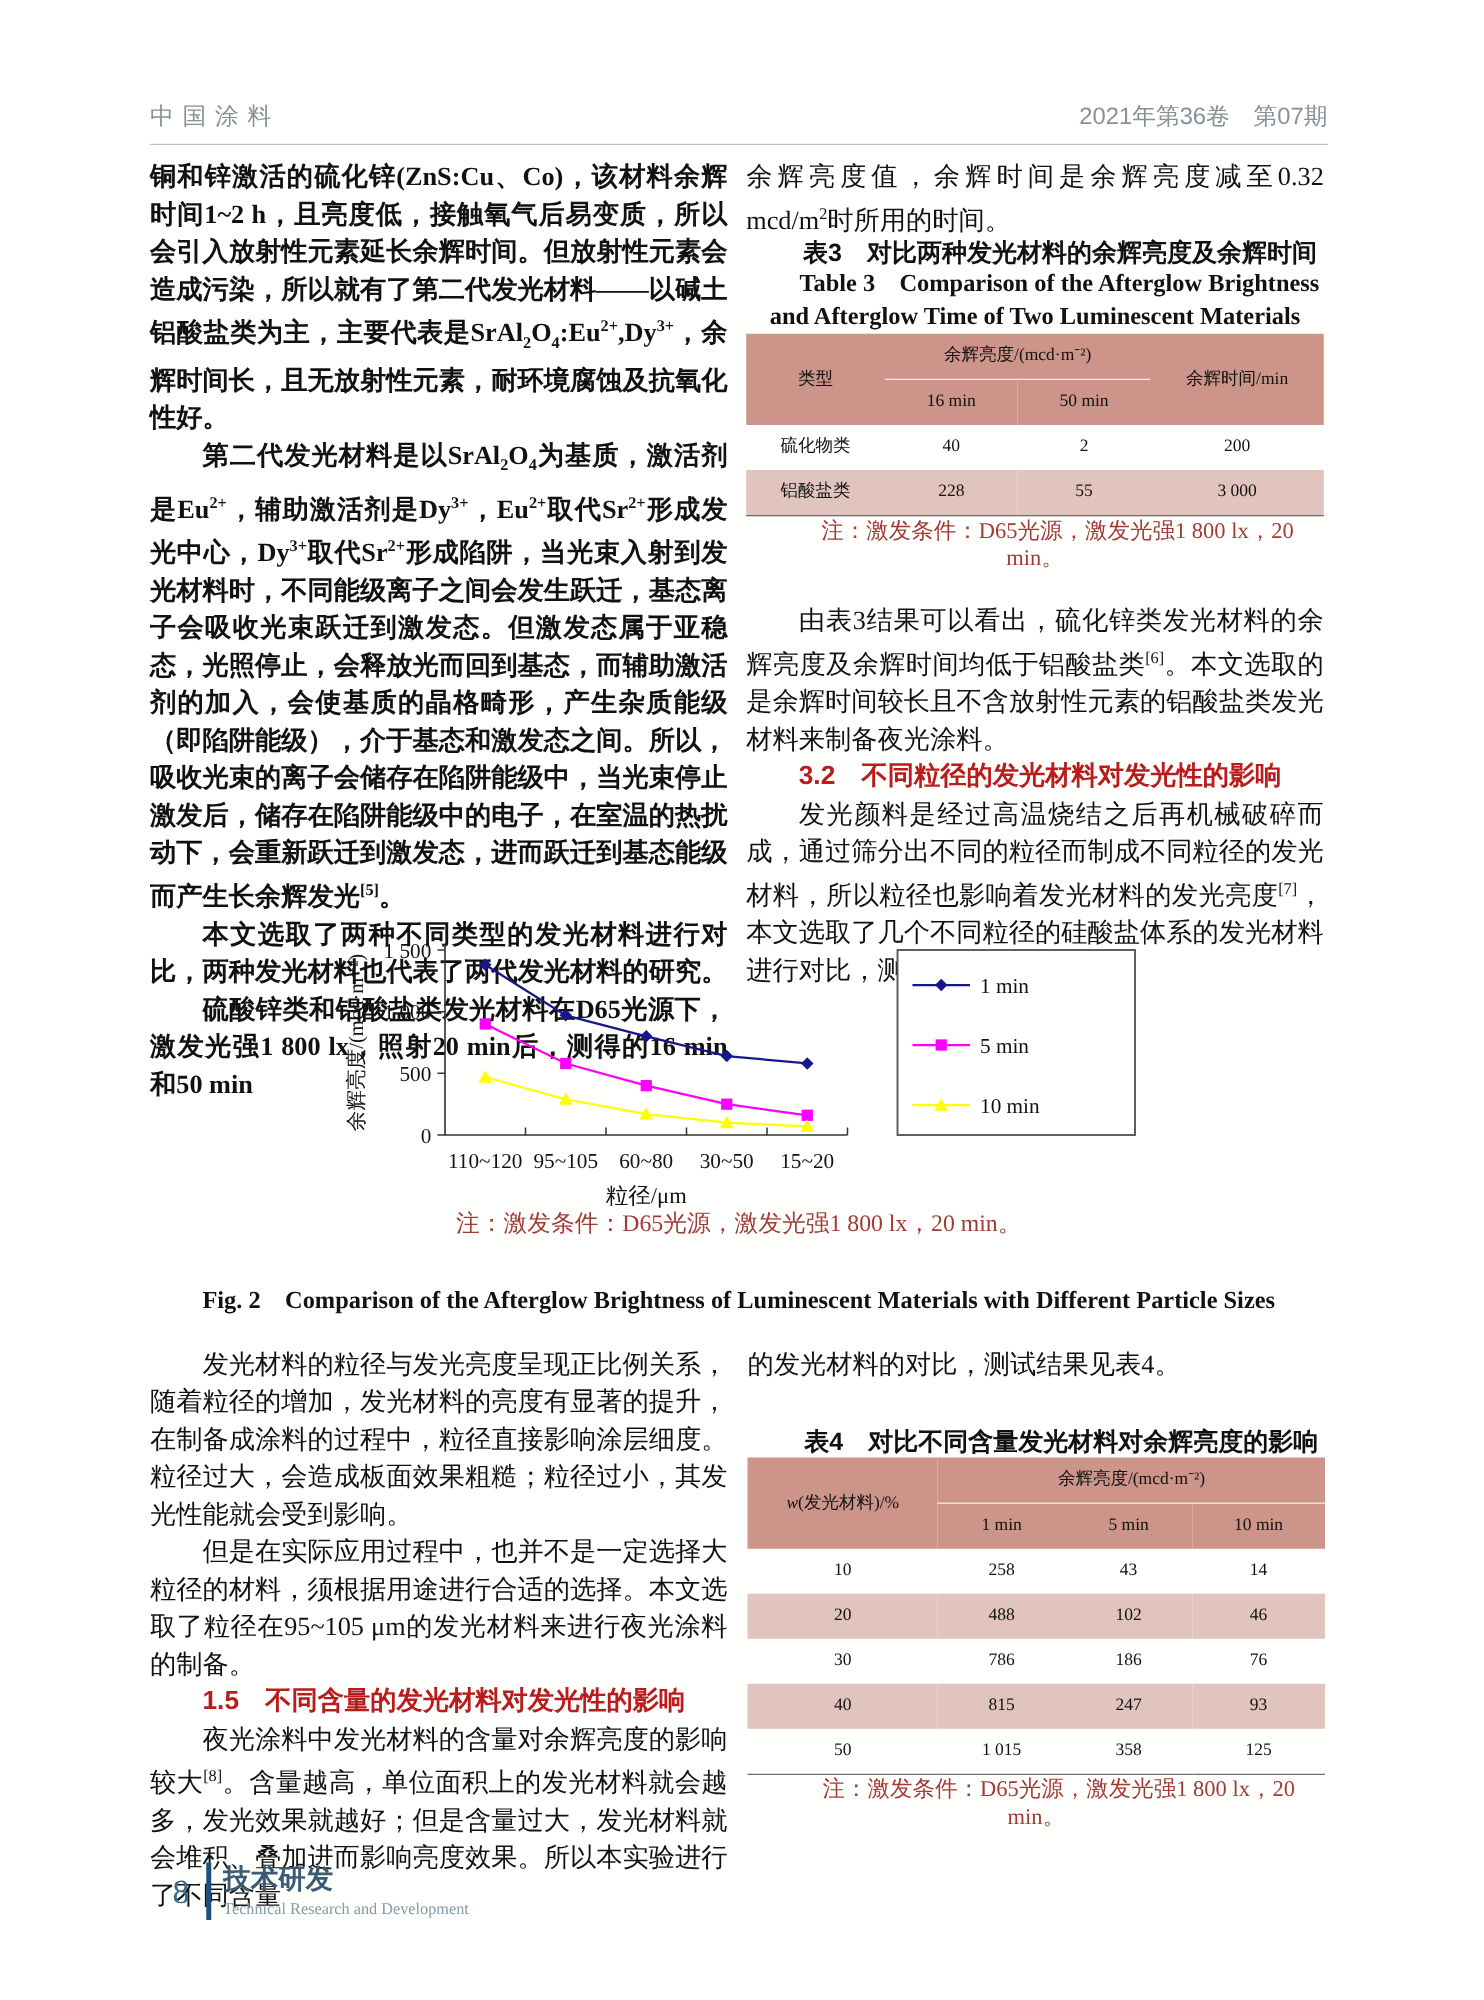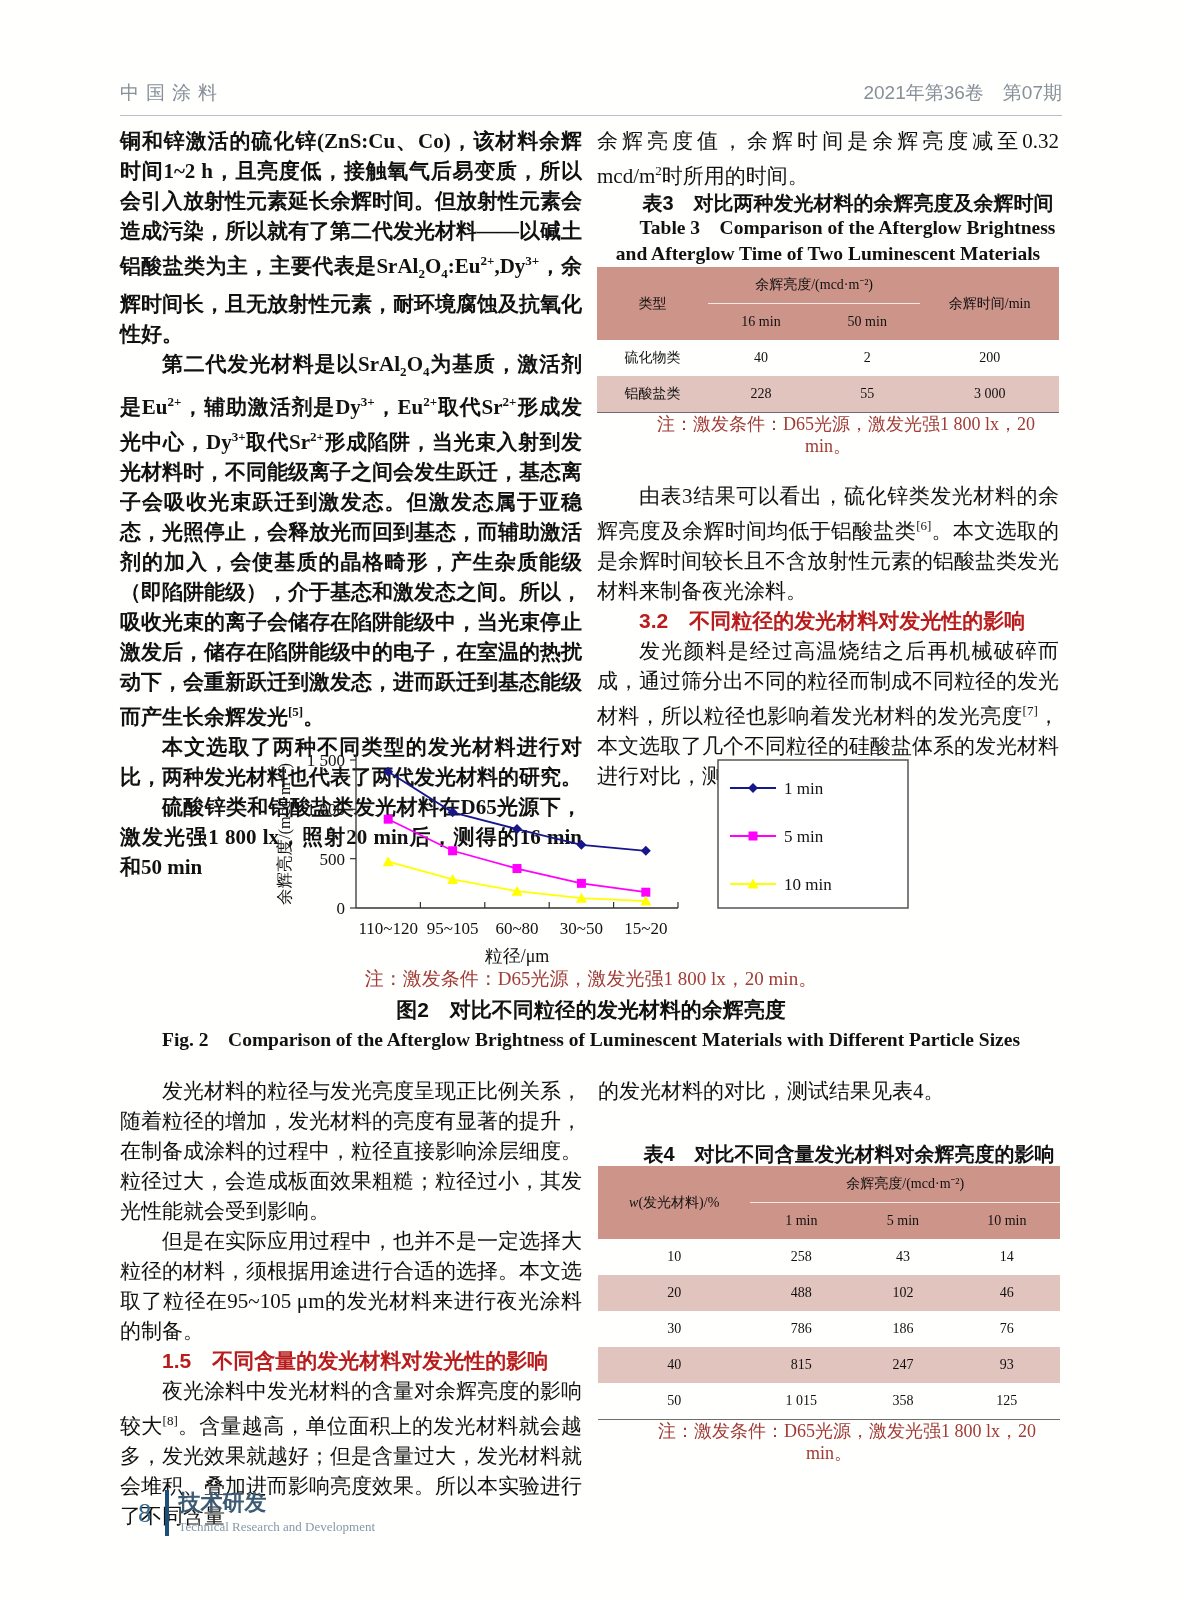--- a/index.html
+++ b/index.html
@@ -171,21 +171,20 @@
         <text x="514" y="46" font-size="17" fill="#111">1 min</text>
         <line x1="460" y1="88" x2="506" y2="88" stroke="#ff00ff" stroke-width="1.8"></line>
         <rect x="478.5" y="83.5" width="9" height="9" fill="#ff00ff"></rect>
         <text x="514" y="94" font-size="17" fill="#111">5 min</text>
         <line x1="460" y1="136" x2="506" y2="136" stroke="#ffff00" stroke-width="1.8"></line>
         <path d="M483 130.5L488.5 140.5L477.5 140.5Z" fill="#ffff00"></path>
         <text x="514" y="142" font-size="17" fill="#111">10 min</text>
       </svg>
   </div>
   <div class="fig-note">注：激发条件：D65光源，激发光强1 800 lx，20 min。</div>
-  <div class="fig-cap-zh">图2　对比不同粒径的发光材料的余辉亮度</div>
   <div class="fig-cap-en">Fig. 2　Comparison of the Afterglow Brightness of Luminescent Materials with Different Particle Sizes</div>
 
   <div class="col" id="col-bl">
     <p>发光材料的粒径与发光亮度呈现正比例关系，随着粒径的增加，发光材料的亮度有显著的提升，在制备成涂料的过程中，粒径直接影响涂层细度。粒径过大，会造成板面效果粗糙；粒径过小，其发光性能就会受到影响。</p>
     <p>但是在实际应用过程中，也并不是一定选择大粒径的材料，须根据用途进行合适的选择。本文选取了粒径在95~105 μm的发光材料来进行夜光涂料的制备。</p>
     <p class="section-heading">1.5　不同含量的发光材料对发光性的影响</p>
     <p>夜光涂料中发光材料的含量对余辉亮度的影响较大<sup>[8]</sup>。含量越高，单位面积上的发光材料就会越多，发光效果就越好；但是含量过大，发光材料就会堆积、叠加进而影响亮度效果。所以本实验进行了不同含量</p>
   </div>
 
   <div class="col" id="col-br">

